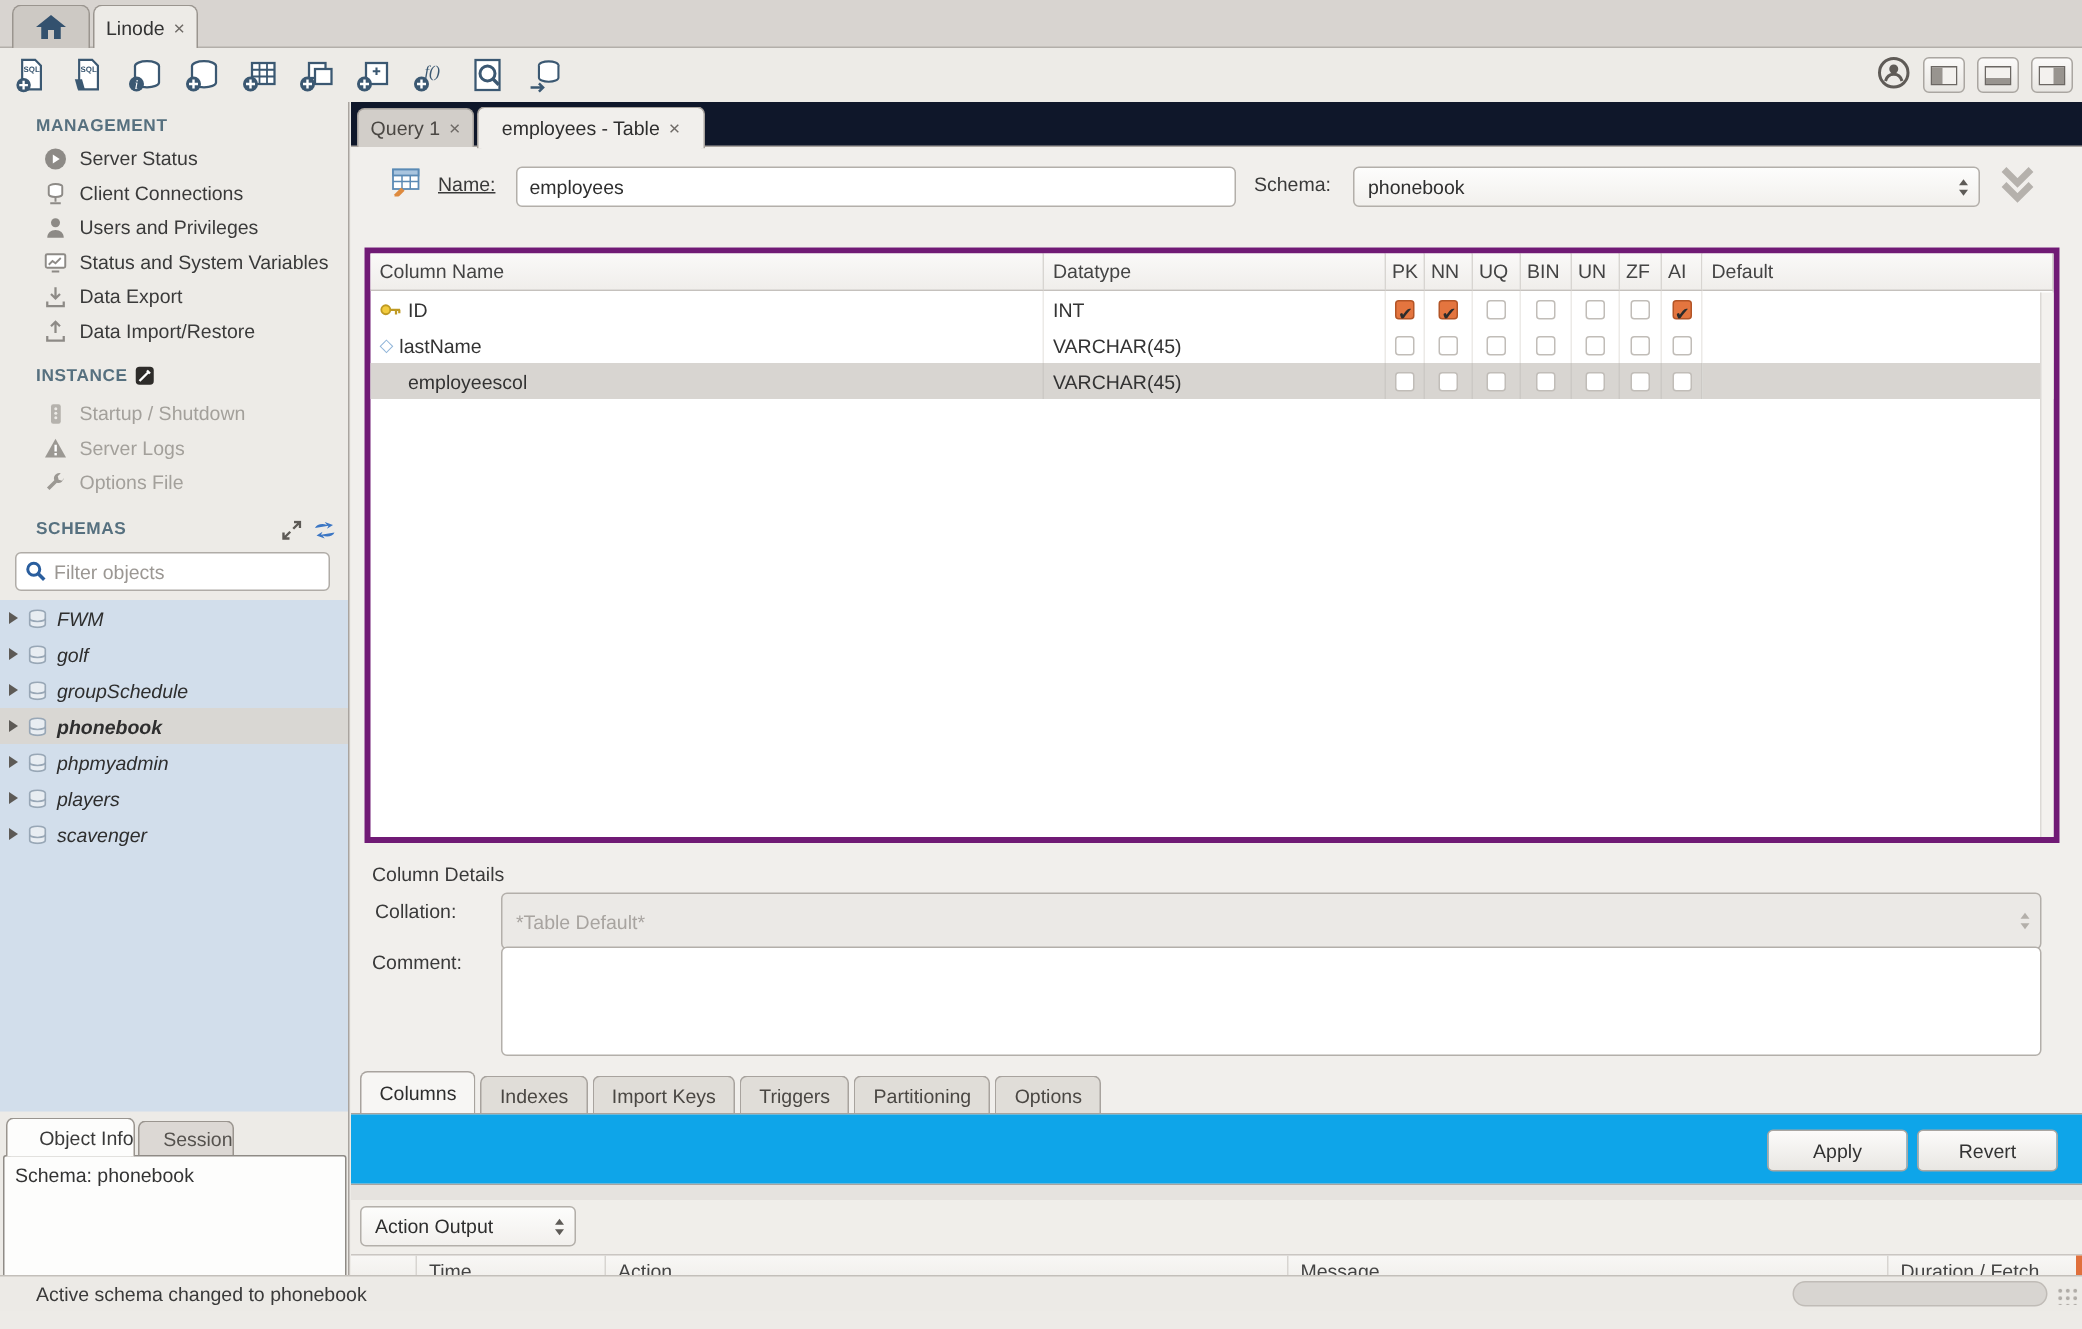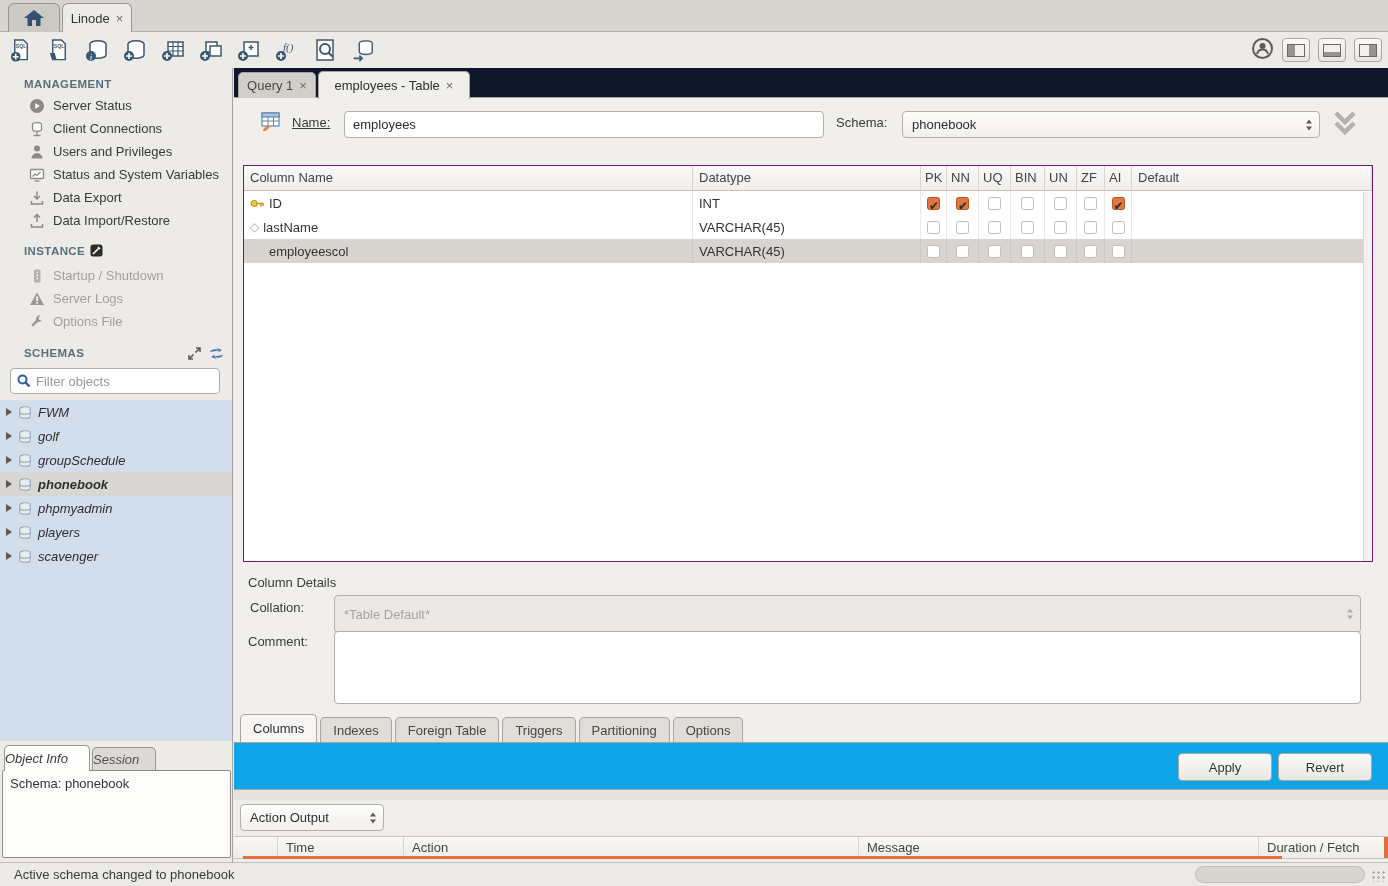--- a/index.html
+++ b/index.html
@@ -32,26 +32,26 @@
   .filterbox input::placeholder { color:#9b9793; }
   .tree { position:absolute; left:0; top:332px; width:233px; height:341px; background:#d2deeb; }
   .trow { height:24px; display:flex; align-items:center; gap:6px; padding-left:6px; cursor:default;font-style:italic; }
   .trow .tri { width:0; height:0; border-top:4px solid transparent; border-bottom:4px solid transparent; border-left:6px solid #5d5a56; }
   .trow.selected { background:#d9d7d3; }
   .trow .tname { color:#2e2e2e; }
   .trow.bold .tname { font-weight:bold; }
   
   .oi-grip { position:absolute; left:108px; top:739px; }
   .oi-tabs { position:absolute; left:0; top:745px; width:233px; height:25px; }
-  .oi-tab { position:absolute; border:1px solid #9a958f; border-bottom:none; border-radius:5px 5px 0 0; display:flex; align-items:center; justify-content:flex-start; font-size:13px; color:#3a3a3a;font-style:italic; }
+  .oi-tab { position:absolute; border:1px solid #9a958f; border-bottom:none; border-radius:5px 5px 0 0; display:flex; align-items:center; justify-content:flex-end; font-size:13px; color:#3a3a3a; }
   .oi-tab.active { left:4px; top:0; width:86px; height:26px; background:#fdfdfc; z-index:2; }
   .oi-tab.idle { left:92px; top:2px; width:64px; height:24px; background:#dcd8d4; color:#55524e; }
   .oi-body { position:absolute; left:2px; top:770px; width:229px; height:88px; background:#fdfdfc; border:1px solid #8f8b86; border-radius:2px; padding:5px 7px; }
   
-  .statusbar { position:absolute; left:0; right:0; bottom:0; height:24px; background:#eceae6; border-top:1px solid #c3bfba; display:flex; align-items:center; padding-left:14px; color:#3a3a3a; }
+  .statusbar { position:absolute; left:0; right:0; bottom:12px; height:24px; background:#eceae6; border-top:1px solid #c3bfba; display:flex; align-items:center; padding-left:24px; color:#3a3a3a; }
   .hscroll-pill { position:absolute; left:1195px; top:3px; width:170px; height:17px; background:#d8d5d1; border:1px solid #c0bcb7; border-radius:9px; }
   .resize-grip { position:absolute; right:3px; top:7px; width:14px; height:12px;
      background-image:radial-gradient(#b0aca7 1.2px, transparent 1.4px); background-size:5px 5px; }
   
   .etabs { position:absolute; left:234px; top:68px; right:0; height:30px; background:#0f172a; border-bottom:1px solid #a9a49f; }
   .etab { position:absolute; border:1px solid #a8a39e; border-bottom:none; border-radius:5px 5px 0 0; display:flex; align-items:center; justify-content:center; gap:6px; color:#4a4743; }
   .etab.idle { left:4px; top:4px; width:78px; height:26px; background:#d2cec9; }
   .etab.active { left:84px; top:3px; width:152px; height:28px; background:#f1efec; color:#2e2e2e; z-index:2; }
   .etab .close { color:#6e6a66; }
   
@@ -59,21 +59,21 @@
   .flabel { position:absolute; color:#3a3a3a; }
   .tinput { position:absolute; background:#fff; border:1px solid #b3afaa; border-radius:4px; padding:0 8px; font:13px "Liberation Sans",sans-serif; color:#2e2e2e; outline:none; }
   .combo { position:absolute; background:linear-gradient(#fdfdfc,#f2f0ed); border:1px solid #b3afaa; border-radius:4px; display:flex; align-items:center; padding:0 22px 0 9px; color:#2e2e2e; }
   .combo.disabled { background:#ebe9e6; color:#a8a4a0; }
   .spin { position:absolute; right:7px; top:50%; transform:translateY(-50%); display:flex; flex-direction:column; gap:3px; }
   .spin i { width:0; height:0; border-left:3.5px solid transparent; border-right:3.5px solid transparent; }
   .spin .up { border-bottom:4.5px solid #5e5b57; }
   .spin .down { border-top:4.5px solid #5e5b57; }
   .combo.disabled .spin .up { border-bottom-color:#b3afaa; } .combo.disabled .spin .down { border-top-color:#b3afaa; }
   
-  .grid { position:absolute; left:9px; top:67px; width:1130px; height:397px; background:#fff; border:1px solid #701a75; }
+  .grid { position:absolute; left:9px; top:67px; width:1130px; height:397px; background:#fff; border:4px solid #701a75; }
   .grow { display:grid; grid-template-columns:449px 228px 26px 32px 32px 34px 32px 28px 27px 1fr; }
   .ghead .gcell { height:25px; line-height:24px; background:linear-gradient(#faf9f8,#f0eeeb); border-bottom:1px solid #c5c1bd; border-right:1px solid #d8d5d1; padding:0 6px; color:#444; overflow:hidden; white-space:nowrap; }
   .gbody .gcell { height:24px; line-height:23px; border-right:1px solid #eceae7; padding:0 6px; overflow:hidden; white-space:nowrap; display:flex; align-items:center; gap:4px; }
   .grow.selected .gcell { background:#d8d5d1; border-right-color:#ccc9c5; }
   .cbcell { justify-content:center; padding:0 2px !important; }
   .cb { width:13px; height:13px; border:1px solid #c1bdb8; border-radius:2.5px; background:#fff; position:relative; flex:none; }
   .cb.checked { background:#e4753f; border-color:#b35527; }
   .cb.checked::after { content:"\2714"; position:absolute; left:1px; top:-3px; font-size:12px; color:#2c2c2c; }
   .gscroll { position:absolute; top:26px; right:0; bottom:0; width:9px; background:#f3f1ee; border-left:1px solid #dcd9d5; }
   
@@ -566,21 +566,21 @@
     <textarea class="tinput" style="left: 100px; top: 533px; width: 1027px; height: 73px; resize: none;" data-interactable="true"></textarea>
 
     <div class="section-tabs" data-interactable="false">
       <div class="stab active" data-interactable="true">
           <span>Columns</span>
         </div>
       <div class="stab" data-interactable="true">
           <span>Indexes</span>
         </div>
       <div class="stab" data-interactable="true">
-          <span>Foreign Table</span>
+          <span>Import Keys</span>
         </div>
       <div class="stab" data-interactable="true">
           <span>Triggers</span>
         </div>
       <div class="stab" data-interactable="true">
           <span>Partitioning</span>
         </div>
       <div class="stab" data-interactable="true">
           <span>Options</span>
         </div>

